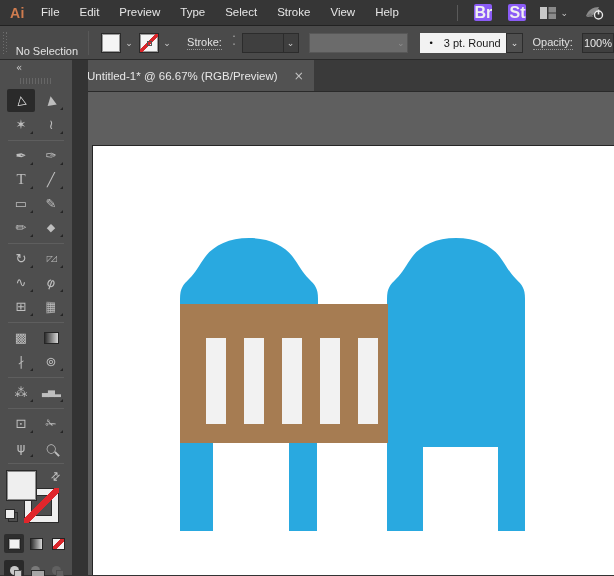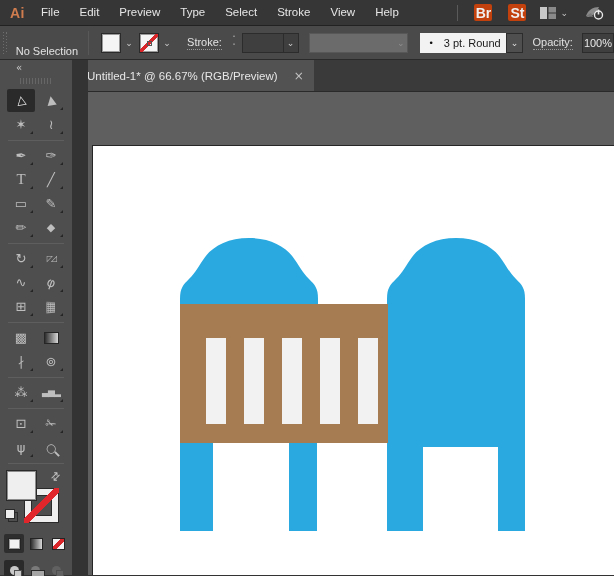--- a/index.html
+++ b/index.html
@@ -14,22 +14,22 @@
   
   .menu-bar {
     height:26px; background:#363636; display:flex; align-items:center;
     border-bottom:1px solid #222; padding:0 6px;
   }
   .ai-logo { color:#CF7C4F; font-weight:bold; font-size:14px; padding:0 6px 0 4px; letter-spacing:0.5px; }
   .menu-item { padding:9px 10px; color:#E6E6E6; cursor:default; line-height:25px; }
   .menu-spacer { flex:1; }
   .menu-divider { width:1px; height:16px; background:#5a5a5a; margin:0 8px; }
   .mini-btn {
-    width:18px; height:17px; background:#c2410c; color:#F0F0F0; border-radius:2px;
-    font-size:14px; font-weight:bold; display:flex; align-items:center; justify-content:center;
+    width:18px; height:17px; background:#8b5cf6; color:#F0F0F0; border-radius:2px;
+    font-size:16px; font-weight:bold; display:flex; align-items:center; justify-content:center;
     margin:0 8px;
   }
   .ws-switcher { display:flex; align-items:center; margin:0 6px; }
   .ws-icon { display:block; }
   .chev { color:#C8C8C8; font-size:9px; margin-left:4px; }
   .gpu { margin:0 4px 0 10px; display:flex; align-items:center; }
 
   
   .control-bar {
     height:34px; background:#4A4A4A; display:flex; align-items:center;

